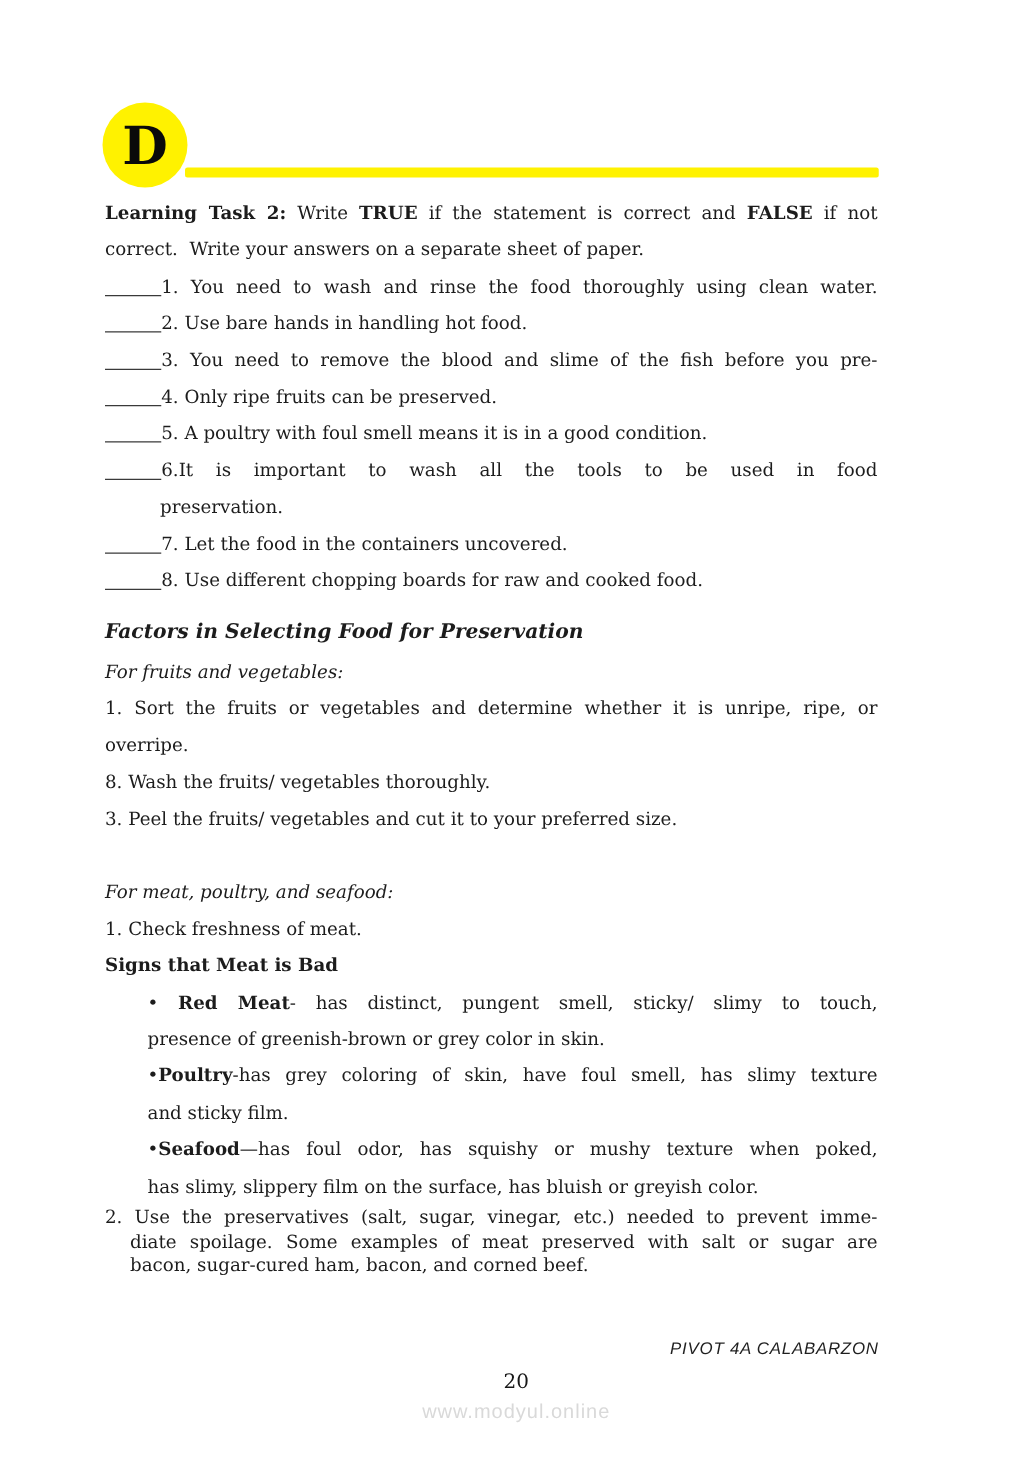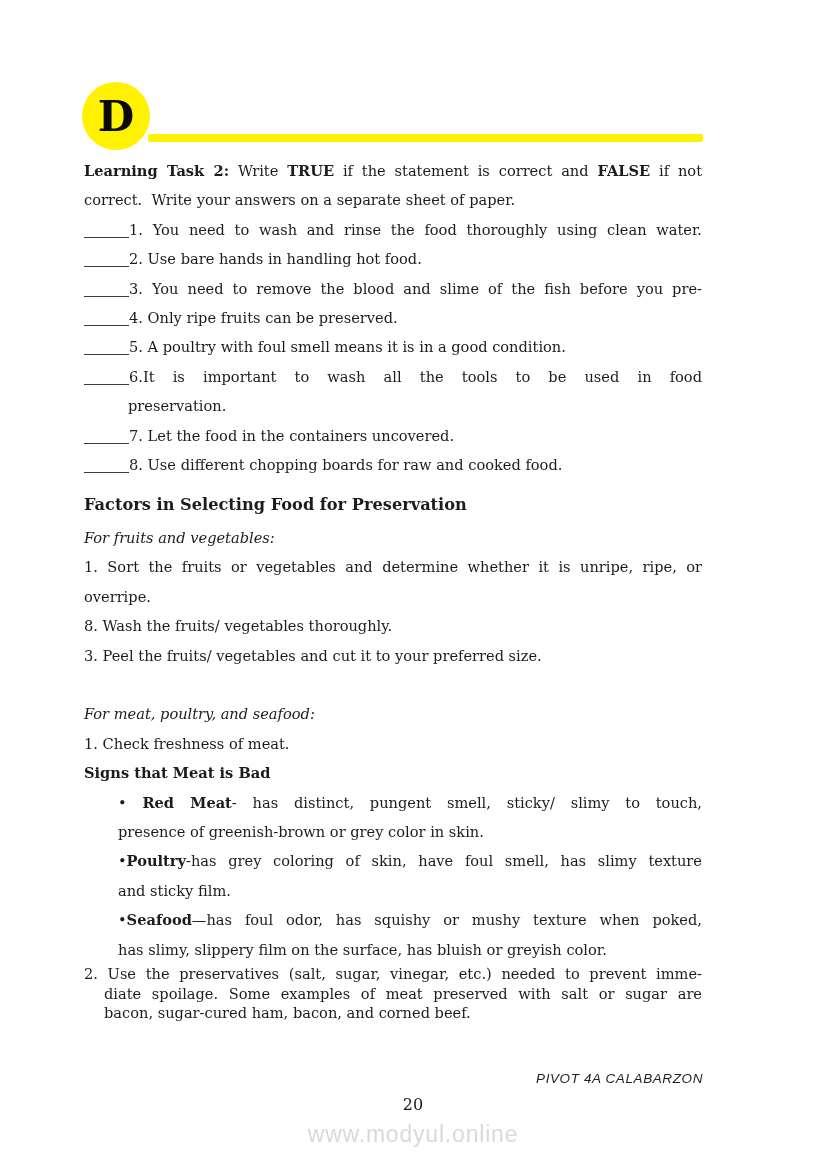--- a/index.html
+++ b/index.html
@@ -26,37 +26,37 @@
     text-align:left;
   }
   .line.just{text-align:justify;text-align-last:justify;}
   .b{font-weight:bold;}
   .i{font-style:italic;}
   .blank{
     display:inline-block;width:45px;height:12px;
     border-bottom:1.4px solid #3a3a3a;vertical-align:-3px;
   }
   .h1 .line{font-size:16.2px;}
-  .h1{margin-top:11px;margin-bottom:3px;}
+  .h1{margin-top:11px;margin-bottom:3px;font-style:italic;}
   .spacer{height:29.4px;}
   .compact .line{line-height:19.6px;min-height:19.6px;}
   
   .footer-brand{
     position:absolute;right:123px;top:1071px;
     font-family:"Liberation Sans","DejaVu Sans",sans-serif;
     font-style:italic;font-size:13.5px;color:#1f1f1f;letter-spacing:0.6px;
   }
   .page-number{
     position:absolute;left:0;top:1095px;width:100%;text-align:center;
     font-size:16px;color:#161616;
   }
   .watermark{
     position:absolute;left:0;top:1121px;width:100%;text-align:center;
     font-family:"Liberation Sans","DejaVu Sans",sans-serif;
-    font-size:23px;color:#d9d9d9;letter-spacing:0.8px;
+    font-size:16px;color:#d9d9d9;letter-spacing:0.8px;
   }
 </style>
 </head>
 <body>
 
 <div class="badge-circle" style="background: rgb(255, 242, 0);">
   <span>D</span>
 </div>
 <div class="badge-rule" style="background: rgb(255, 242, 0);"></div>
 

